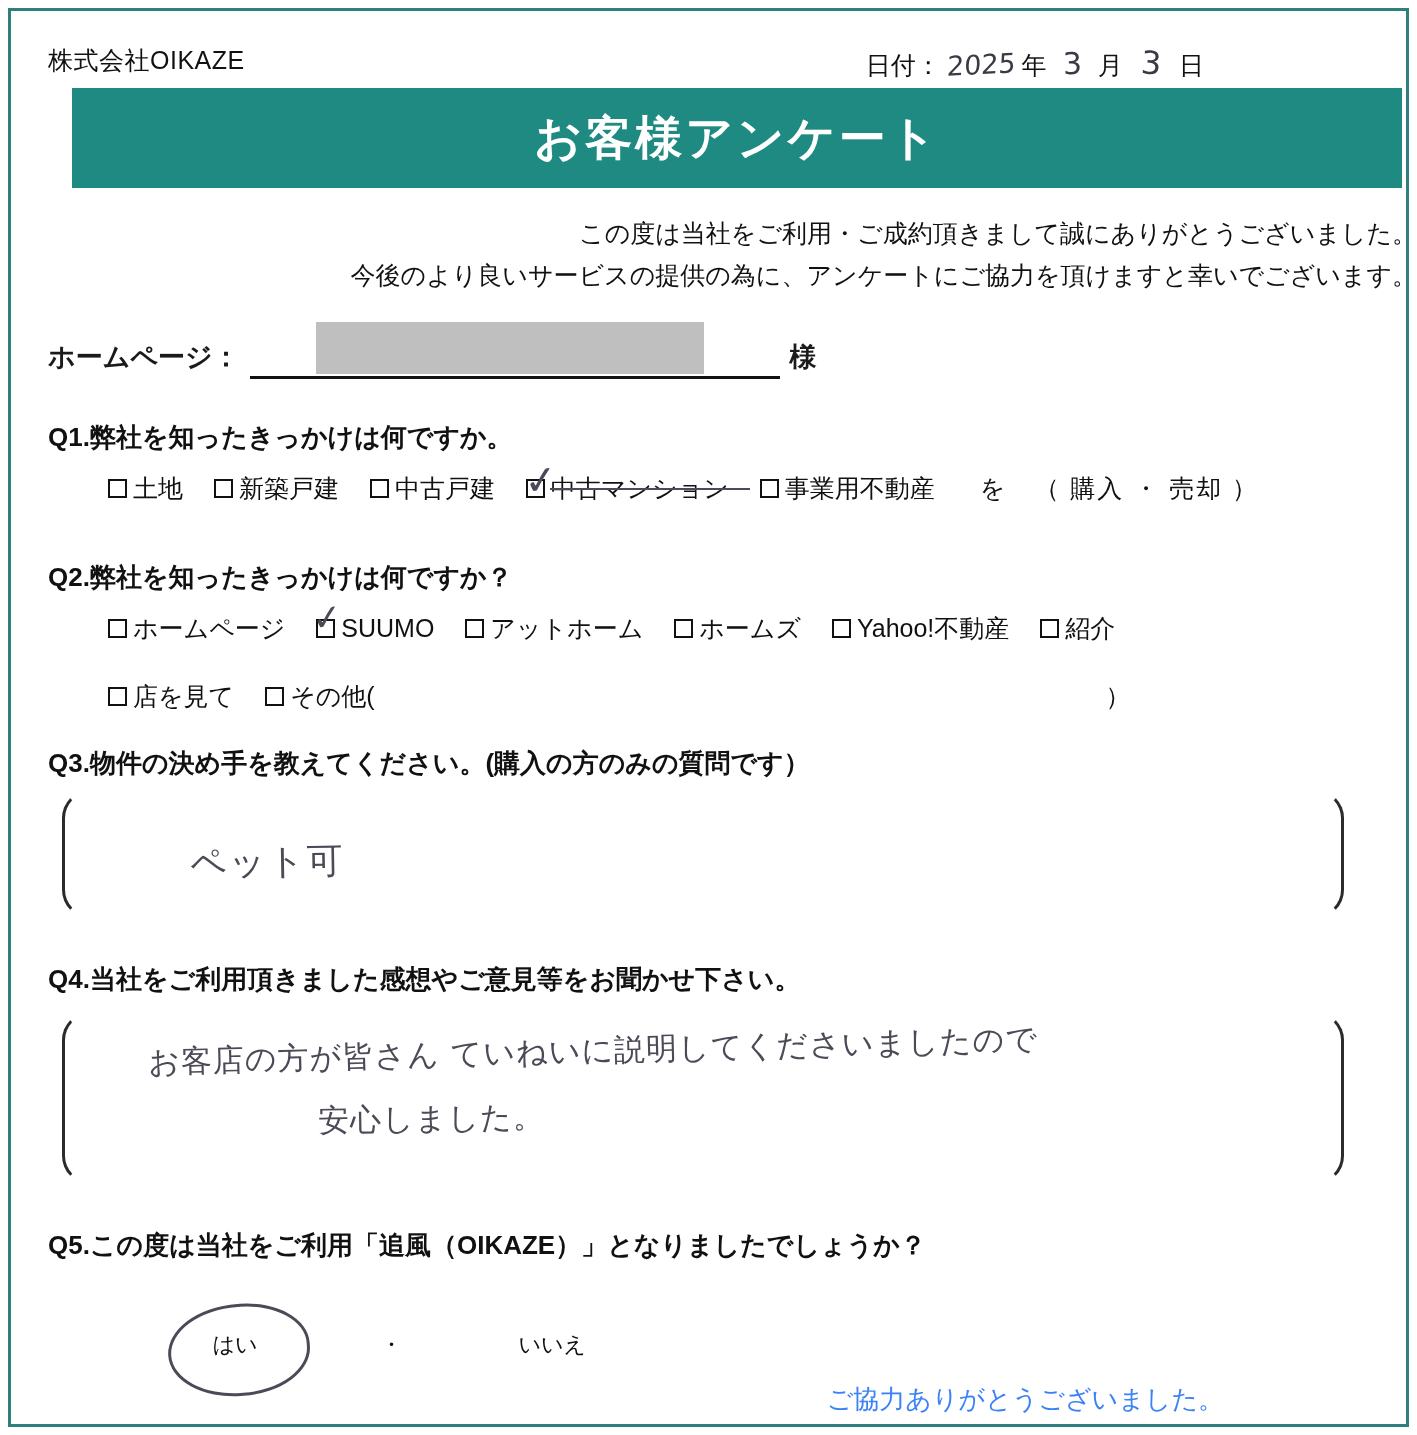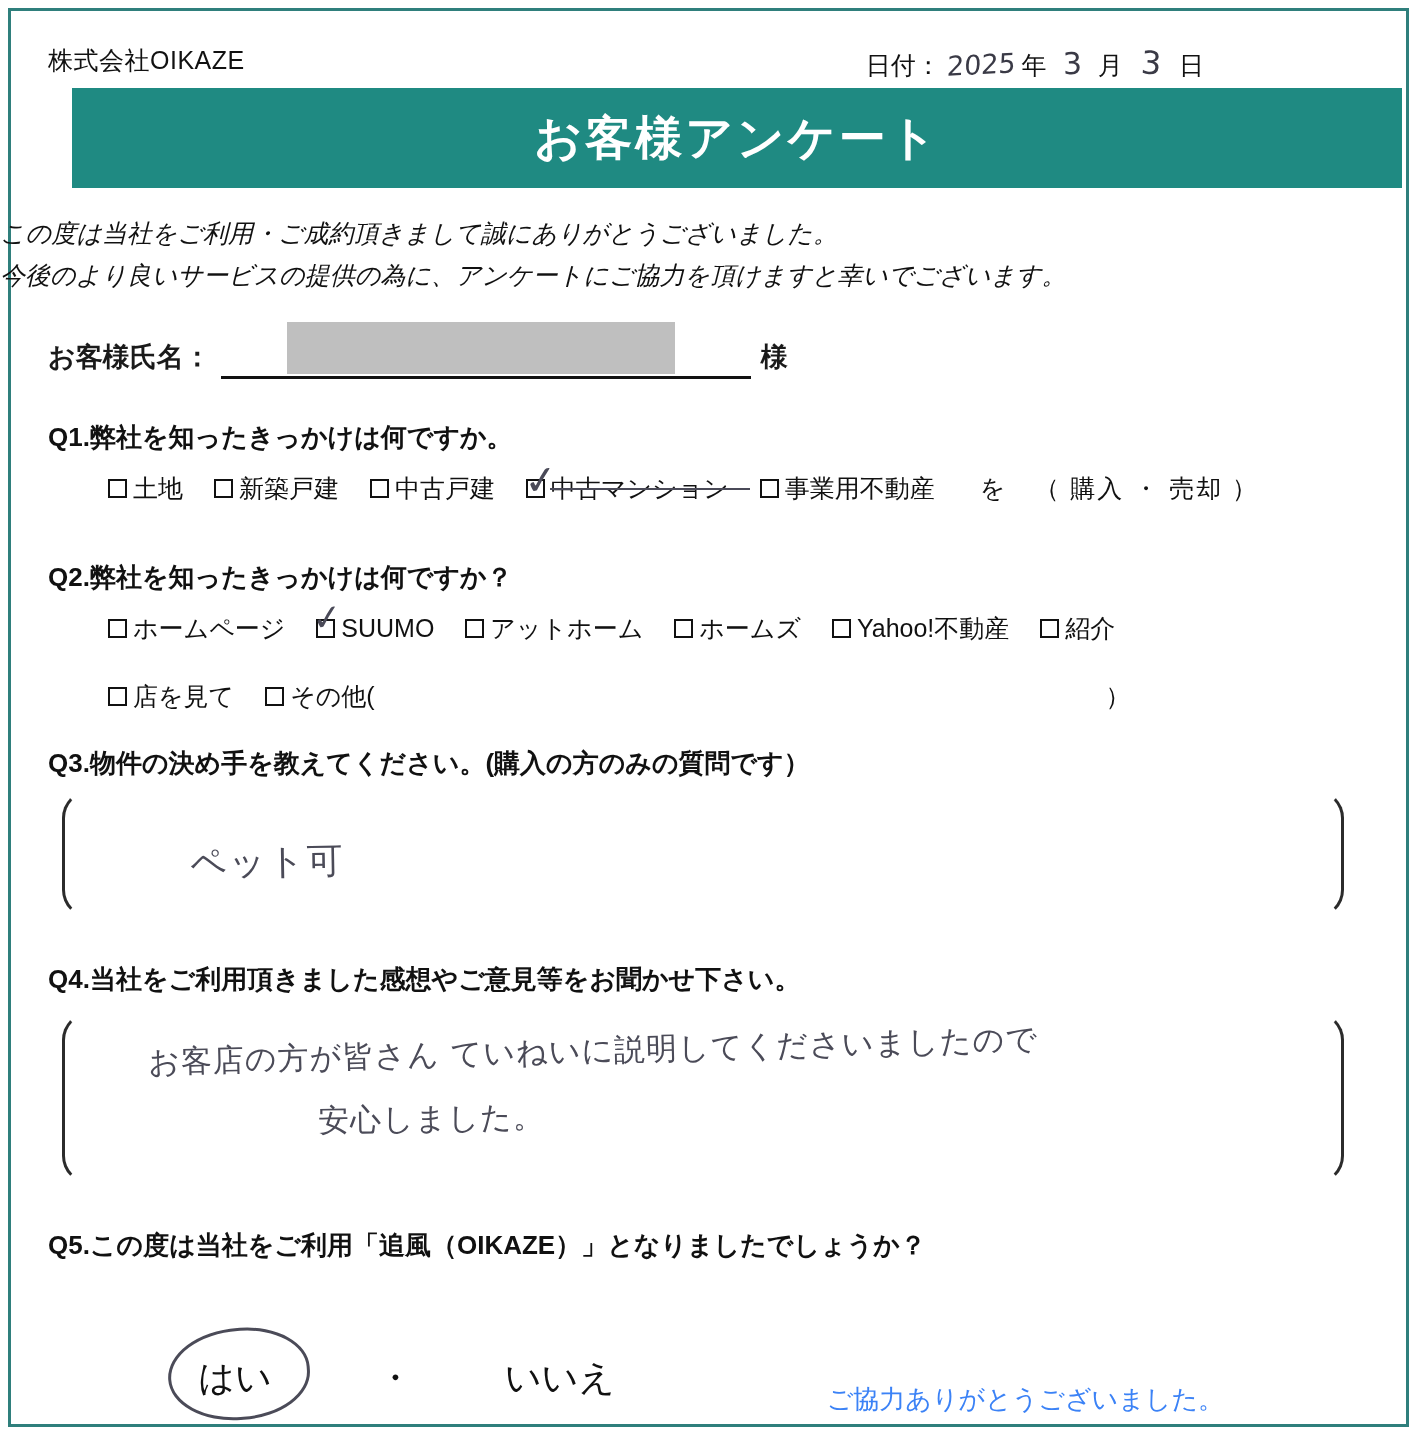--- a/index.html
+++ b/index.html
@@ -97,25 +97,24 @@
     font-weight: bold;
     letter-spacing: 3px;
   }
 
   
   .intro {
     position: absolute;
     left: 0;
     top: 212px;
     width: 1417px;
-    text-align: left;
+    text-align: right;
     font-size: 25px;
     line-height: 42px;
     color: #111;
-    font-style: italic;
   }
 
   
   .name-row {
     position: absolute;
     left: 48px;
     top: 330px;
     display: flex;
     align-items: flex-end;
     font-size: 27px;
@@ -233,23 +232,22 @@
     font-family: "DejaVu Sans", sans-serif;
     transform: rotate(-1deg);
     letter-spacing: 1px;
   }
 
   
   .yesno {
     position: absolute;
     left: 160px;
     top: 1330px;
-    font-size: 36px;
-    color: #111;
-    margin-top: 24px;
+    font-size: 22px;
+    color: #111;
   }
   .yes-wrap {
     position: relative;
     display: inline-block;
     width: 150px;
     text-align: center;
   }
   .circle-mark {
     position: absolute;
     left: 8px;
@@ -296,21 +294,21 @@
     <div class="title-band">
       <span class="title-text">お客様アンケート</span>
     </div>
 
     <div class="intro">
       <div>この度は当社をご利用・ご成約頂きまして誠にありがとうございました。</div>
       <div>今後のより良いサービスの提供の為に、アンケートにご協力を頂けますと幸いでございます。</div>
     </div>
 
     <div class="name-row">
-      <span class="name-label">お客様氏名：</span>
+      <span class="name-label">ホームページ：</span>
       <span class="name-blank">
         <span class="name-redaction"></span>
       </span>
       <span class="name-suffix">様</span>
     </div>
 
     <div class="q" style="top:420px;">Q1.弊社を知ったきっかけは何ですか。</div>
     <div class="opts" style="top:472px;">
       <span class="opt"><span class="box"></span><span>土地</span></span>
       <span class="opt"><span class="box"></span><span>新築戸建</span></span>

